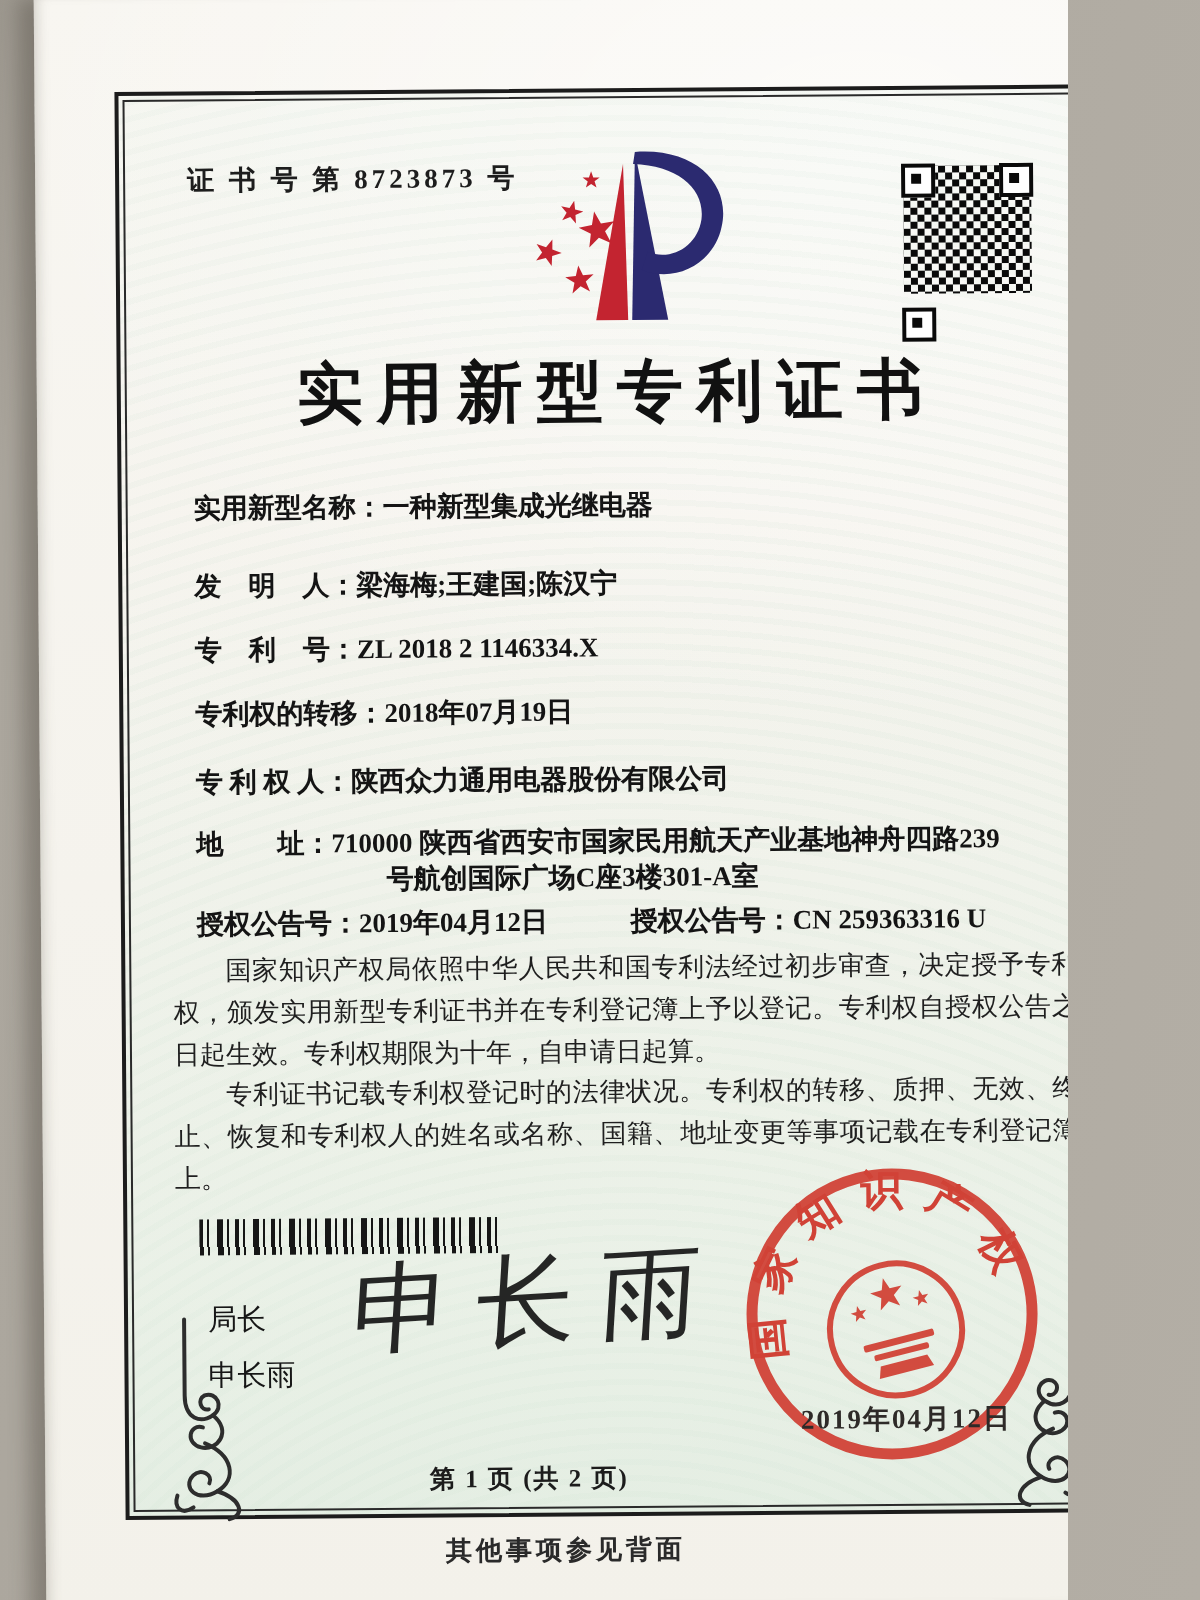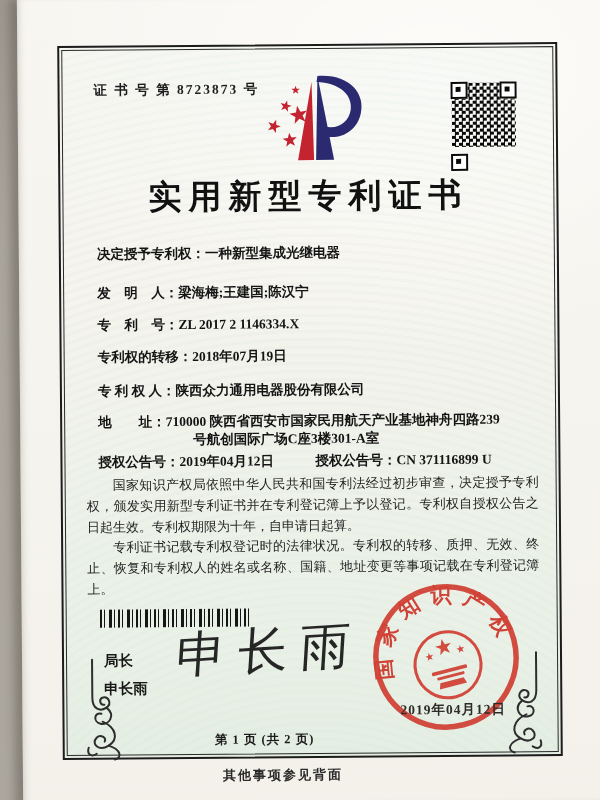--- a/index.html
+++ b/index.html
@@ -2,21 +2,21 @@
 <html><head>
 <meta charset="utf-8">
 <style>
   html,body{margin:0;padding:0;}
   body{
     width:600px;height:800px;overflow:hidden;
     background:linear-gradient(100deg,#9d988f 0%,#aba69d 6%,#b3aea5 100%);
     font-family:"Liberation Serif","DejaVu Serif",serif;
     position:relative;
   }
-  .photo{position:absolute;inset:0;width:600px;height:800px;overflow:hidden;}
+  .photo{position:absolute;inset:0;width:534px;height:800px;overflow:hidden;}
 
   
   .paper{
     position:absolute;left:20px;top:-6px;width:590px;height:812px;
     background:
       radial-gradient(120% 60% at 70% 10%, rgba(255,255,255,.6), rgba(255,255,255,0) 60%),
       linear-gradient(180deg,#f8f6f1 0%,#f5f3ed 55%,#f3f1ea 100%);
     transform:rotate(-0.45deg);
     box-shadow: -8px 2px 10px rgba(60,55,45,.35), inset -3px 0 4px rgba(90,85,75,.35), inset 2px 0 6px rgba(120,115,105,.25);
   }
@@ -56,21 +56,21 @@
   .f7 .pair2{margin-left:38px;margin-top:44px;}
 
   
   .paras{position:absolute;left:24px;top:428px;width:452px;color:#1f1f1f;}
   .paras p{margin:0;font-size:13px;line-height:1.6;text-indent:2em;text-align:justify;font-weight:500;}
 
   
   .barcode{position:absolute;left:36px;top:562px;width:150px;height:18px;
     background:repeating-linear-gradient(90deg,#161616 0 2px,transparent 2px 4px,#161616 4px 5px,transparent 5px 9px,#161616 9px 12px,transparent 12px 14px,#161616 14px 15px,transparent 15px 18px);}
 
-  .director{position:absolute;left:40px;top:600px;font-size:14.5px;font-weight:bold;color:#171717;line-height:1.9;}
+  .director{position:absolute;left:40px;top:600px;font-size:14.5px;font-weight:normal;color:#171717;line-height:1.9;}
 
   .signature{position:absolute;left:112px;top:570px;width:220px;
     font-size:50px;color:#151515;letter-spacing:12px;white-space:nowrap;
     transform:rotate(-3deg) skewX(-7deg);font-weight:400;opacity:.92;}
 
   
   .seal{position:absolute;left:302px;top:532px;width:160px;height:160px;transform:rotate(-14deg);opacity:.92;}
   .seal-date{position:absolute;left:336px;top:656px;font-size:13.5px;font-weight:bold;color:#2e2a28;letter-spacing:1px;z-index:5;}
 
   .page-foot{position:absolute;left:60px;top:685px;width:280px;text-align:center;font-size:12.5px;font-weight:bold;color:#1c1c1c;letter-spacing:1px;}
@@ -119,32 +119,32 @@
             <i></i>
           </span>
         <span class="f f3">
             <i></i>
           </span>
       </div>
 
       <div class="title">实用新型专利证书</div>
 
       <div class="fields">
-        <div class="frow f1"><span>决定授予专利权：</span><span class="val">一种新型集成光继电器</span></div>
+        <div class="frow f1"><span>实用新型名称：</span><span class="val">一种新型集成光继电器</span></div>
         <div class="frow f2"><span>发　明　人：</span><span class="val">梁海梅;王建国;陈汉宁</span></div>
-        <div class="frow f3"><span>专　利　号：</span><span class="val">ZL 2017 2 1146334.X</span></div>
+        <div class="frow f3"><span>专　利　号：</span><span class="val">ZL 2018 2 1146334.X</span></div>
         <div class="frow f4"><span>专利权的转移：</span><span class="val">2018年07月19日</span></div>
         <div class="frow f5"><span>专 利 权 人：</span><span class="val">陕西众力通用电器股份有限公司</span></div>
         <div class="frow f6">
           <div><span>地　　址：</span><span class="val">710000 陕西省西安市国家民用航天产业基地神舟四路239</span></div>
           <div class="addr2">号航创国际广场C座3楼301-A室</div>
         </div>
         <div class="frow f7">
           <span>授权公告号：</span><span class="val">2019年04月12日</span>
-          <span class="pair2">授权公告号：</span><span class="val">CN 371116899 U</span>
+          <span class="pair2">授权公告号：</span><span class="val">CN 259363316 U</span>
         </div>
       </div>
 
       <div class="paras">
         <p>国家知识产权局依照中华人民共和国专利法经过初步审查，决定授予专利权，颁发实用新型专利证书并在专利登记簿上予以登记。专利权自授权公告之日起生效。专利权期限为十年，自申请日起算。</p>
         <p>专利证书记载专利权登记时的法律状况。专利权的转移、质押、无效、终止、恢复和专利权人的姓名或名称、国籍、地址变更等事项记载在专利登记簿上。</p>
       </div>
 
       <div class="barcode"></div>
 

